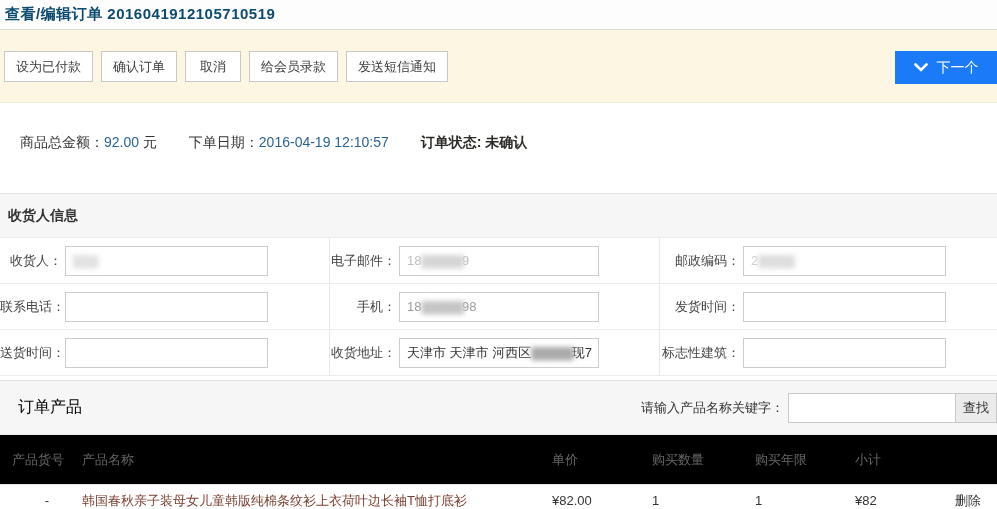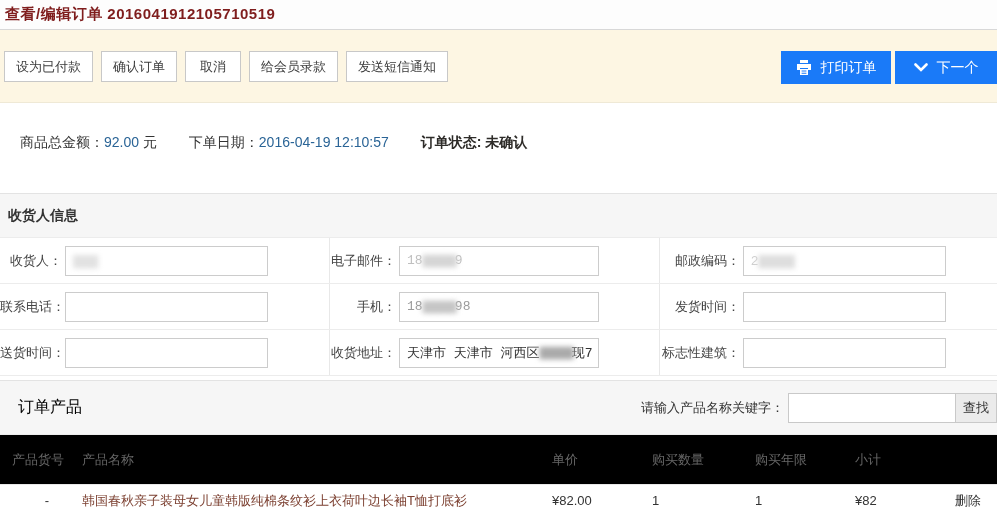--- a/index.html
+++ b/index.html
@@ -3,21 +3,21 @@
 <meta charset="utf-8">
 <style>
   * { box-sizing: border-box; margin: 0; padding: 0; }
   html, body { width: 997px; height: 509px; overflow: hidden; background: #fff;
     font-family: "Liberation Sans", "DejaVu Sans", sans-serif; }
   .page { width: 997px; height: 509px; background: #fff; }
 
   
   .titlebar { height: 30px; background: #fdfdfd; border-bottom: 1px solid #d8d8d8;
     padding-left: 5px; display: flex; align-items: center; }
-  .titlebar h1 { font-size: 15px; font-weight: bold; color: #7f1d1d; letter-spacing: .5px; }
+  .titlebar h1 { font-size: 15px; font-weight: bold; color: #0c4a6e; letter-spacing: .5px; }
 
   
   .toolbar { height: 73px; background: #fdf6e3; border-bottom: 1px solid #efe9d6;
     display: flex; align-items: flex-start; padding: 21px 0 0 4px; }
   .btn-plain { display: inline-block; height: 31px; line-height: 29px; padding: 0 11px;
     min-width: 56px; background: #fff; border: 1px solid #c8c8c8; color: #3c3c3c;
     font-size: 13px; text-align: center; margin-right: 8px; cursor: pointer;
     font-family: inherit; }
   .toolbar-right { margin-left: auto; display: flex; }
   .btn-blue { height: 33px; border: none; background: #1a7af8; color: #fff; font-size: 14px;
@@ -48,21 +48,21 @@
   .c2 { width: 330px; border-right: 1px solid #e8e8e8; }
   .c3 { flex: 1; }
   .flabel { font-size: 13px; color: #444; text-align: right; white-space: nowrap; }
   .c1 .flabel { width: 62px; }
   .c2 .flabel { width: 66px; }
   .c3 .flabel { width: 80px; }
   .finput { height: 30px; border: 1px solid #ccc; background: #fff; margin-left: 3px;
     padding: 0 7px; font-size: 13px; color: #555; display: flex; align-items: center;
     white-space: nowrap; overflow: hidden; }
   .c1 .finput { width: 203px; }
-  .c2 .finput { width: 200px; font-family: Liberation Mono, monospace; }
+  .c2 .finput { width: 200px; }
   .c3 .finput { width: 203px; }
   .v-mask { filter: blur(2.5px); color: #bdbdbd; letter-spacing: -2px; font-size: 11px; }
   [data-name="field-consignee-input"] .v-mask { color: #e2e2e2; }
   [data-name="field-email-input"] { color: #bfbfbf; }
   [data-name="field-email-input"] .v-mask { color: #d5d5d5; }
   [data-name="field-zipcode-input"] { color: #cfcfcf; }
   [data-name="field-zipcode-input"] .v-mask { color: #dedede; }
   [data-name="field-mobile-input"] { color: #9b9b9b; }
   [data-name="field-mobile-input"] .v-mask { color: #c5c5c5; }
   [data-name="field-address-input"] { color: #333; }
@@ -105,28 +105,20 @@
     <h1 data-name="page-title">查看/编辑订单 2016041912105710519</h1>
   </div>
 
   <div class="toolbar" data-name="toolbar">
     <button class="btn-plain" data-name="set-paid-button">设为已付款</button>
     <button class="btn-plain" data-name="confirm-order-button">确认订单</button>
     <button class="btn-plain" data-name="cancel-button">取消</button>
     <button class="btn-plain" data-name="record-payment-button">给会员录款</button>
     <button class="btn-plain" data-name="send-sms-button">发送短信通知</button>
     <div class="toolbar-right" data-name="toolbar-right-group">
-      <button class="btn-blue btn-print" data-name="print-order-button">
-        <span class="ic" data-name="printer-icon">
-          <svg width="16" height="15" viewBox="0 0 16 15">
-              <path fill="#fff" d="M4 0h8v3H4zM1 4h14v6h-3V8H4v2H1zM4 9h8v6H4zm1.6 1.6v1h4.8v-1zm0 2.2v1h4.8v-1z"></path>
-            </svg>
-        </span>
-        <span data-name="print-order-label">打印订单</span>
-      </button>
       <button class="btn-blue btn-next" data-name="next-order-button">
         <span class="ic" data-name="chevron-down-icon">
           <svg width="14" height="9" viewBox="0 0 14 9">
               <path d="M1.5 1.5 L7 7 L12.5 1.5" stroke="#fff" stroke-width="2.6" fill="none" stroke-linecap="round"></path>
             </svg>
         </span>
         <span data-name="next-order-label">下一个</span>
       </button>
     </div>
   </div>

